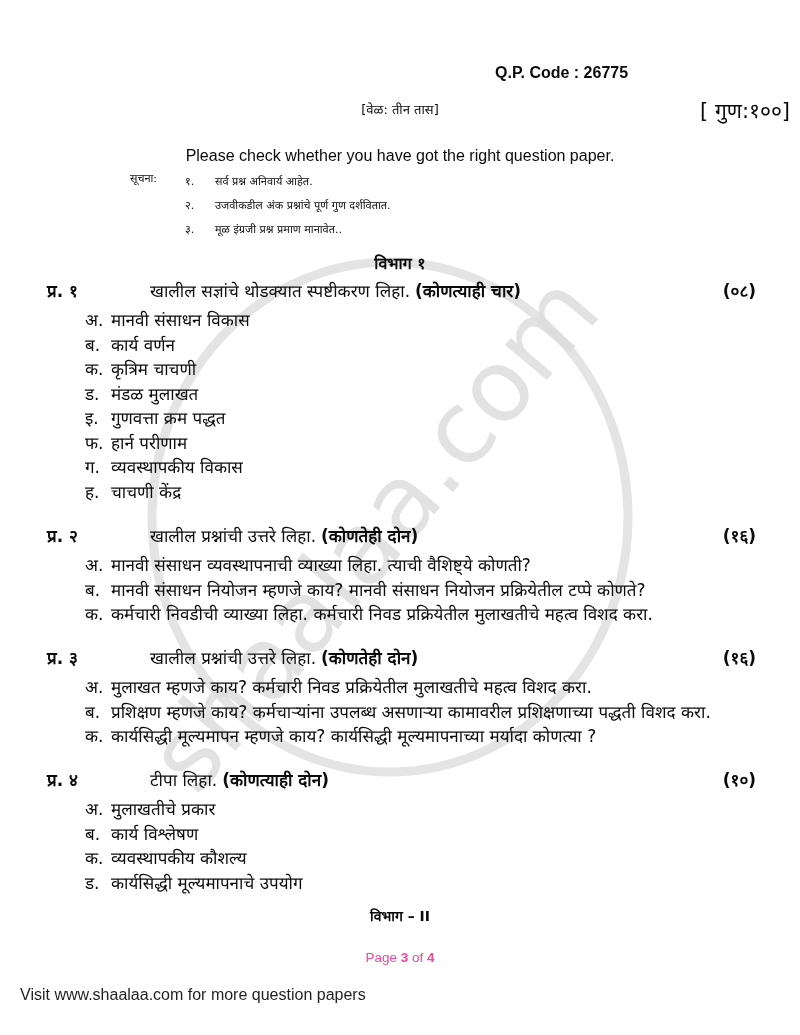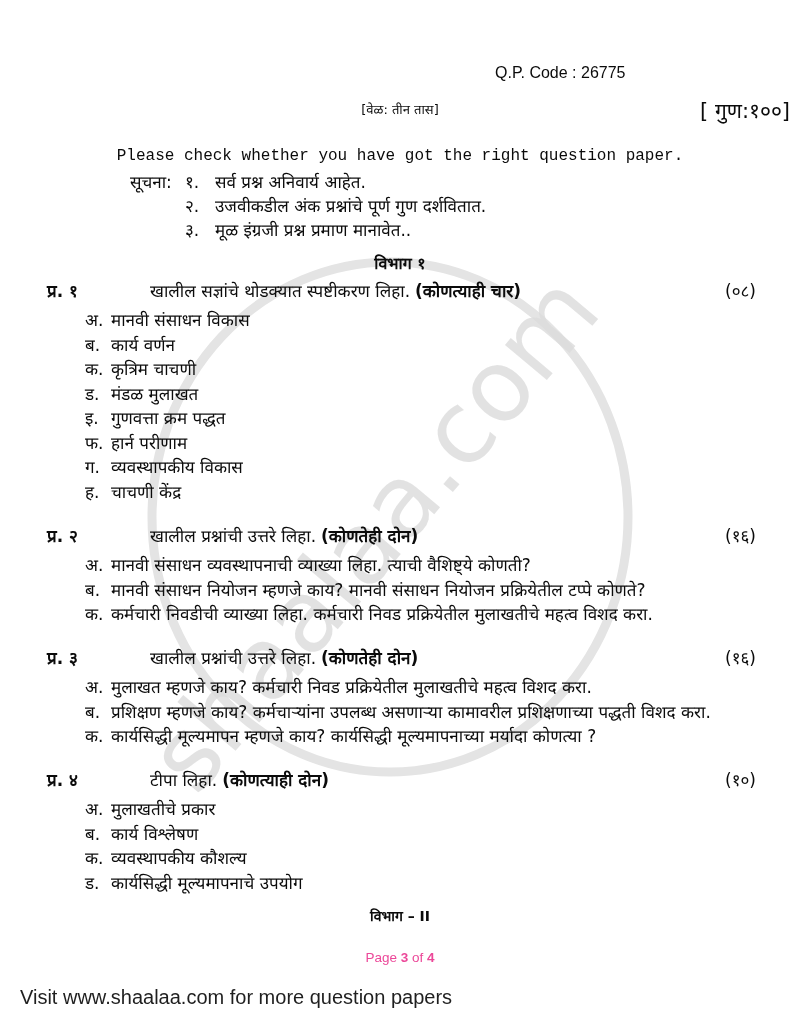--- a/index.html
+++ b/index.html
@@ -7,45 +7,45 @@
     position:relative; width:800px; height:1035px; margin:0 auto;
     background:#ffffff; overflow:hidden; color:#0b0b0b;
     font-family:"DejaVu Sans", sans-serif;
   }
   .watermark { position:absolute; left:0; top:0; z-index:0; pointer-events:none; }
   .content { position:absolute; left:0; top:0; width:100%; height:100%; z-index:1; }
 
   .dev  { font-family:"DejaVu Sans", sans-serif; }
   .center { left:0; width:100%; text-align:center; }
 
-  #qp-code    { position:absolute; left:495px; top:64px;  font-family:"Liberation Sans",sans-serif; font-weight:normal; font-size:16px; }
+  #qp-code    { position:absolute; left:495px; top:64px;  font-family:"Liberation Sans",sans-serif; font-weight:bold; font-size:16px; }
   #time-line  { position:absolute; top:100px; font-size:13px; }
   #total-marks{ position:absolute; right:10px; top:96px; font-size:21px;text-align:right; }
-  #check-note { position:absolute; top:147px; font-family:Liberation Mono, monospace; font-size:16px; }
-
-  #instructions { position:absolute; left:130px; top:170px; display:flex; font-size:17px; }
+  #check-note { position:absolute; top:147px; font-family:Liberation Sans, sans-serif; font-size:16px; }
+
+  #instructions { position:absolute; left:130px; top:170px; display:flex; font-size:11px; }
   .ins-label  { width:55px; }
   .ins-row    { display:flex; line-height:24px; }
   .ins-num    { width:30px; }
 
   #section1-title { position:absolute; top:252px; font-weight:bold; font-size:16px; }
   #section2-title { position:absolute; top:906px; font-weight:bold; font-size:14px; }
 
   .qblock { position:absolute; left:47px; right:44px; font-size:17px; }
   .qline  { display:flex; line-height:24px;gap:28px; }
   .qlabel { width:75px; font-weight:bold; flex:none; }
   .qtext  { flex:1; }
   .qnote  { font-weight:bold; margin-left:5px;text-align:center; }
-  .qmarks { font-weight:normal; flex:none; margin-left:10px;text-align:right; }
+  .qmarks { font-weight:bold; flex:none; margin-left:10px;text-align:right; }
   .qitems { margin-top:5px; padding-left:38px; }
   .qitem  { display:flex; line-height:24.5px; }
   .qletter{ width:26px; flex:none; }
 
   #page-num   { position:absolute; top:950px; font-family:"Liberation Sans",sans-serif; font-size:13.5px; color:#ec4899; }
-  #site-footer{ position:absolute; left:20px; top:986px; font-family:"Liberation Sans",sans-serif; font-size:20px; color:#1f1f1f; }
+  #site-footer{ position:absolute; left:20px; top:986px; font-family:"Liberation Sans",sans-serif; font-size:16px; color:#1f1f1f; }
 </style>
 </head>
 <body>
 
 <div class="page">
 
   <svg class="watermark" width="800" height="1035" viewBox="0 0 800 1035">
     <ellipse cx="390" cy="517" rx="238" ry="255" fill="none" stroke="#e4e4e4" stroke-width="9"></ellipse>
     <text x="400" y="555" text-anchor="middle" font-size="100" fill="#dcdcdc" opacity="0.8" font-family="DejaVu Sans, sans-serif" transform="rotate(-50 400 555)">shaalaa.com</text>
   </svg>

